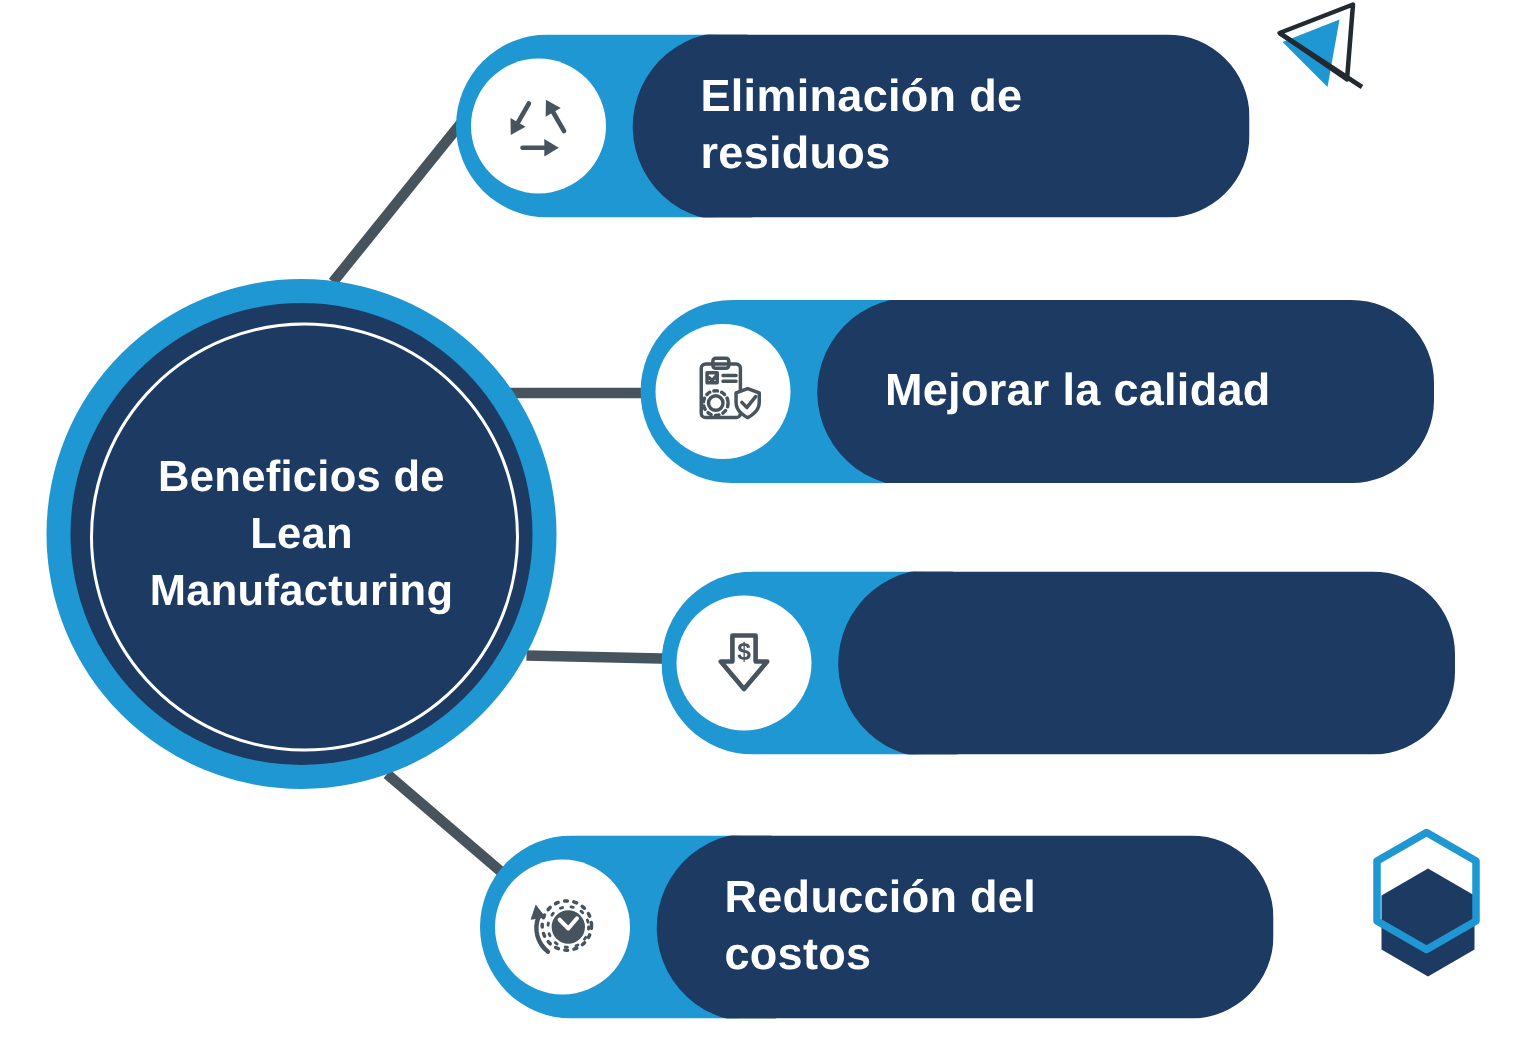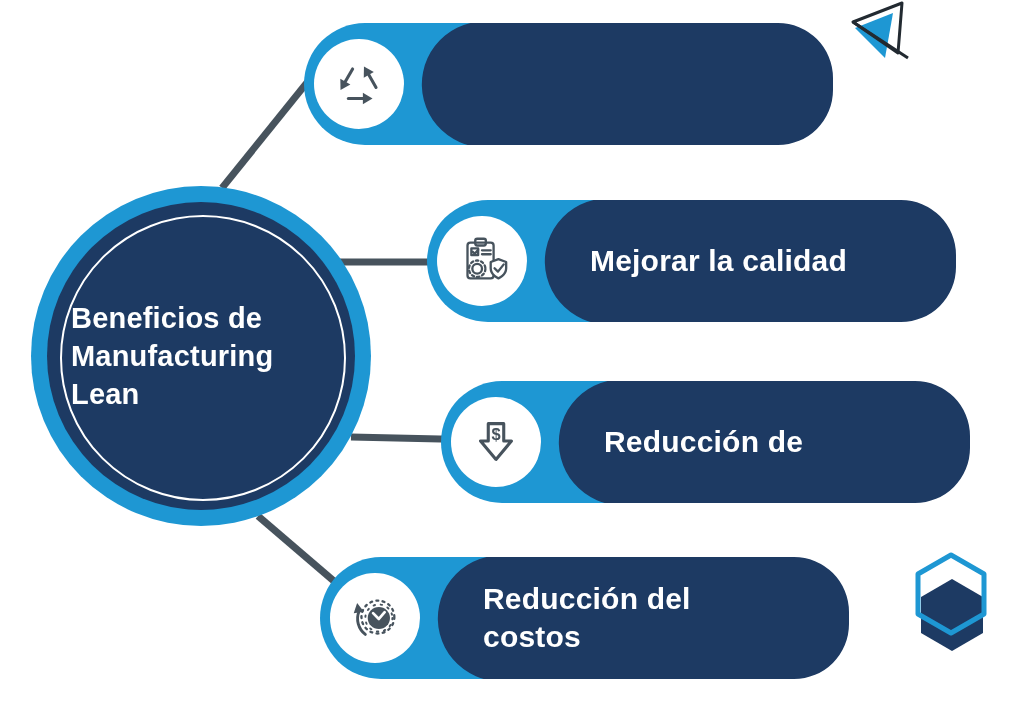--- a/index.html
+++ b/index.html
@@ -24,21 +24,21 @@
   }
   .hub-inner{
     width:308px;height:308px;border-radius:50%;background:var(--navy);
     display:flex;align-items:center;justify-content:center;position:relative;
   }
   .hub-ring{
     position:absolute;left:13px;top:13px;width:282px;height:282px;
     border:2.5px solid #fff;border-radius:50%;
   }
   .hub-text{
-    position:relative;color:#fff;font-size:29px;font-weight:700;text-align:left;
+    position:relative;color:#fff;font-size:29px;font-weight:700;text-align:center;
     line-height:38px;width:260px;letter-spacing:0.2px;
   }
   .hub-text span{display:block;}
 
   
   .pill{position:absolute;width:529px;height:122px;}
   .pill-bg{position:absolute;left:0;top:0;width:529px;height:122px;}
   .shape-accent{fill:var(--accent);}
   .shape-navy{fill:var(--navy);}
   .icon-circle{
@@ -77,22 +77,22 @@
     <line class="connector" x1="340" y1="262" x2="485" y2="262"></line>
     <line class="connector" x1="351" y1="437" x2="485" y2="440"></line>
     <line class="connector" x1="258" y1="516" x2="377" y2="618"></line>
   </svg>
 
   <div class="hub">
     <div class="hub-inner">
       <div class="hub-ring"></div>
       <div class="hub-text">
         <span>Beneficios de</span>
+        <span>Lean</span>
         <span>Manufacturing</span>
-        <span>Lean</span>
       </div>
     </div>
   </div>
 
   <div class="pill" style="left:304px;top:23px;">
     <svg class="pill-bg" viewBox="0 0 529 122">
       <rect class="shape-accent" x="0" y="0" width="230" height="122" rx="61"></rect>
       <path class="shape-navy" d="M195,0 H474 A55,55 0 0 1 529,55 V67 A55,55 0 0 1 474,122 H198 A63,63 0 1 1 195,0 Z"></path>
     </svg>
     <div class="icon-circle">
@@ -106,20 +106,24 @@
               <path d="M -11 14 H 4"></path>
               <polygon class="ic-fillshape" points="4,8 4,20 14,14"></polygon>
             </g>
           <g transform="rotate(240)">
               <path d="M -11 14 H 4"></path>
               <polygon class="ic-fillshape" points="4,8 4,20 14,14"></polygon>
             </g>
         </g>
       </svg>
     </div>
+    <div class="pill-label">
+      <span>Eliminación de</span>
+      <span>residuos</span>
+    </div>
   </div>
 
   <div class="pill" style="left:427px;top:200px;">
     <svg class="pill-bg" viewBox="0 0 529 122">
       <rect class="shape-accent" x="0" y="0" width="230" height="122" rx="61"></rect>
       <path class="shape-navy" d="M195,0 H474 A55,55 0 0 1 529,55 V67 A55,55 0 0 1 474,122 H198 A63,63 0 1 1 195,0 Z"></path>
     </svg>
     <div class="icon-circle">
       <svg width="58" height="58" viewBox="0 0 60 60">
         <g class="ic ic-thin">
@@ -148,21 +152,20 @@
     </svg>
     <div class="icon-circle">
       <svg width="58" height="58" viewBox="0 0 60 60">
         <g class="ic">
           <path class="ic-whitefill" d="M22,11 H38 V29 H46 L30,48 L14,29 H22 Z" style="stroke:var(--slate);"></path>
         </g>
         <text class="ic-text" x="30" y="28" text-anchor="middle">$</text>
       </svg>
     </div>
     <div class="pill-label">
-      <span>Reducción de</span>
     </div>
   </div>
 
   <div class="pill" style="left:320px;top:557px;">
     <svg class="pill-bg" viewBox="0 0 529 122">
       <rect class="shape-accent" x="0" y="0" width="230" height="122" rx="61"></rect>
       <path class="shape-navy" d="M195,0 H474 A55,55 0 0 1 529,55 V67 A55,55 0 0 1 474,122 H198 A63,63 0 1 1 195,0 Z"></path>
     </svg>
     <div class="icon-circle">
       <svg width="58" height="58" viewBox="0 0 60 60">

